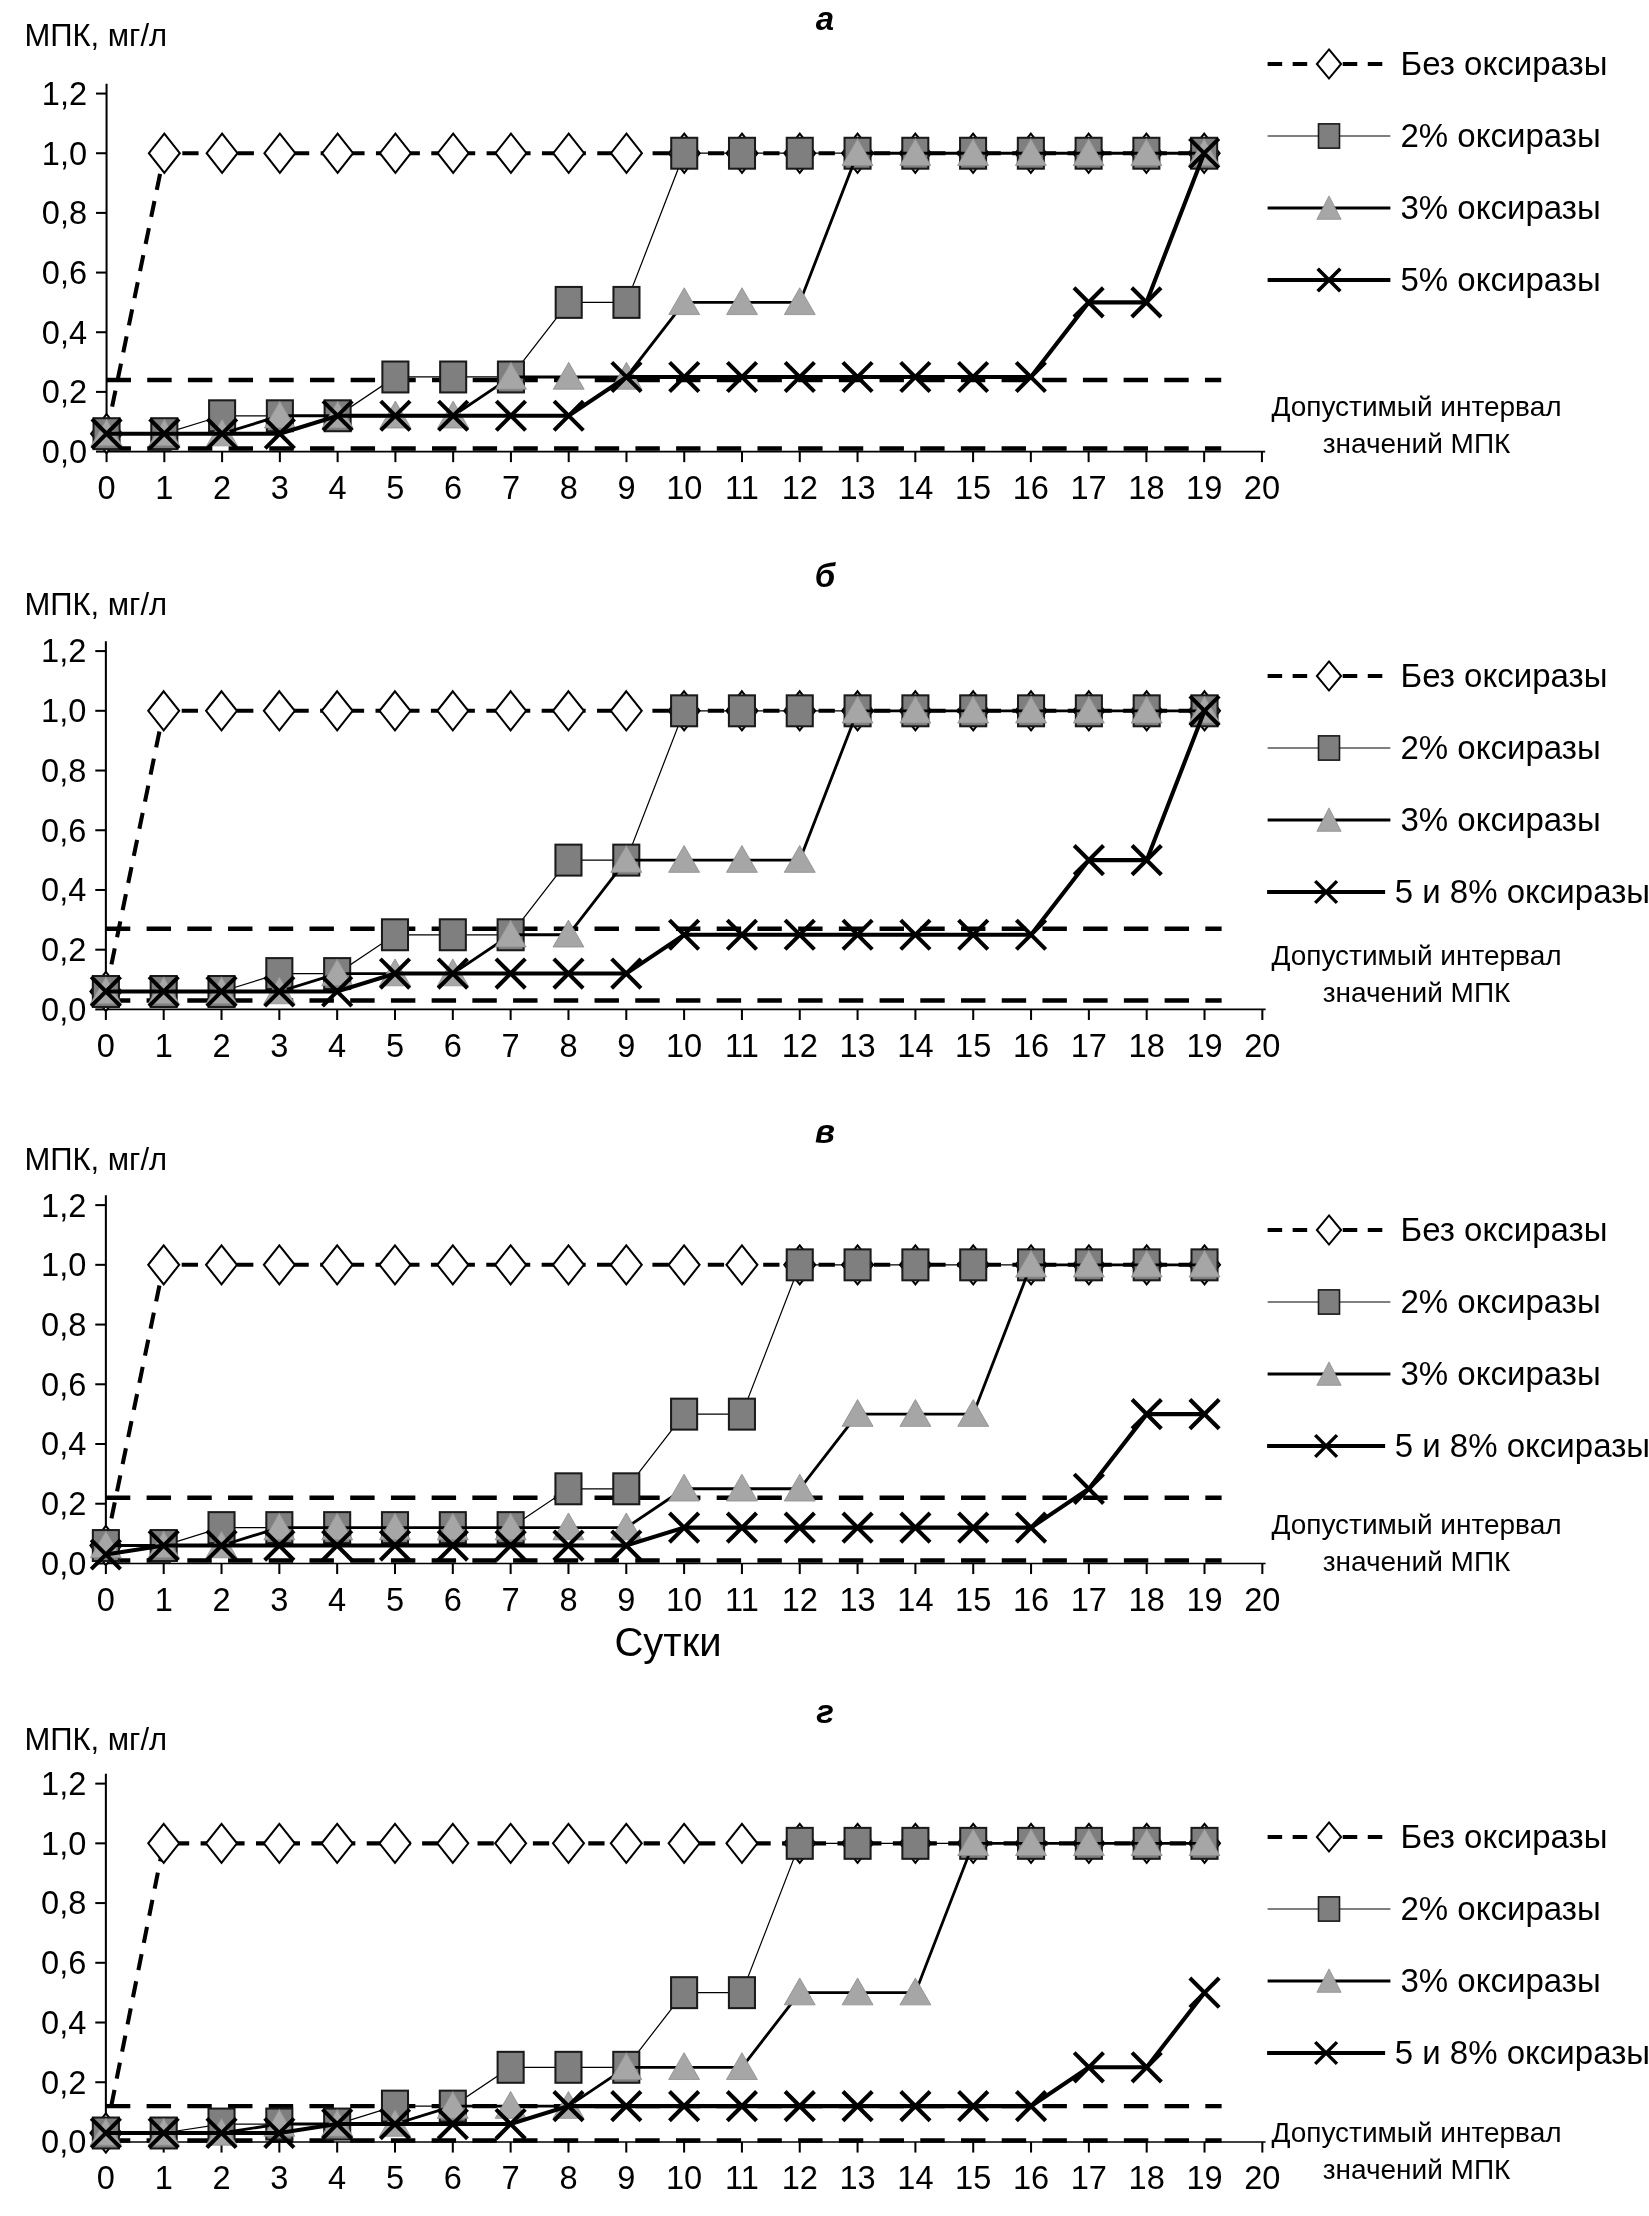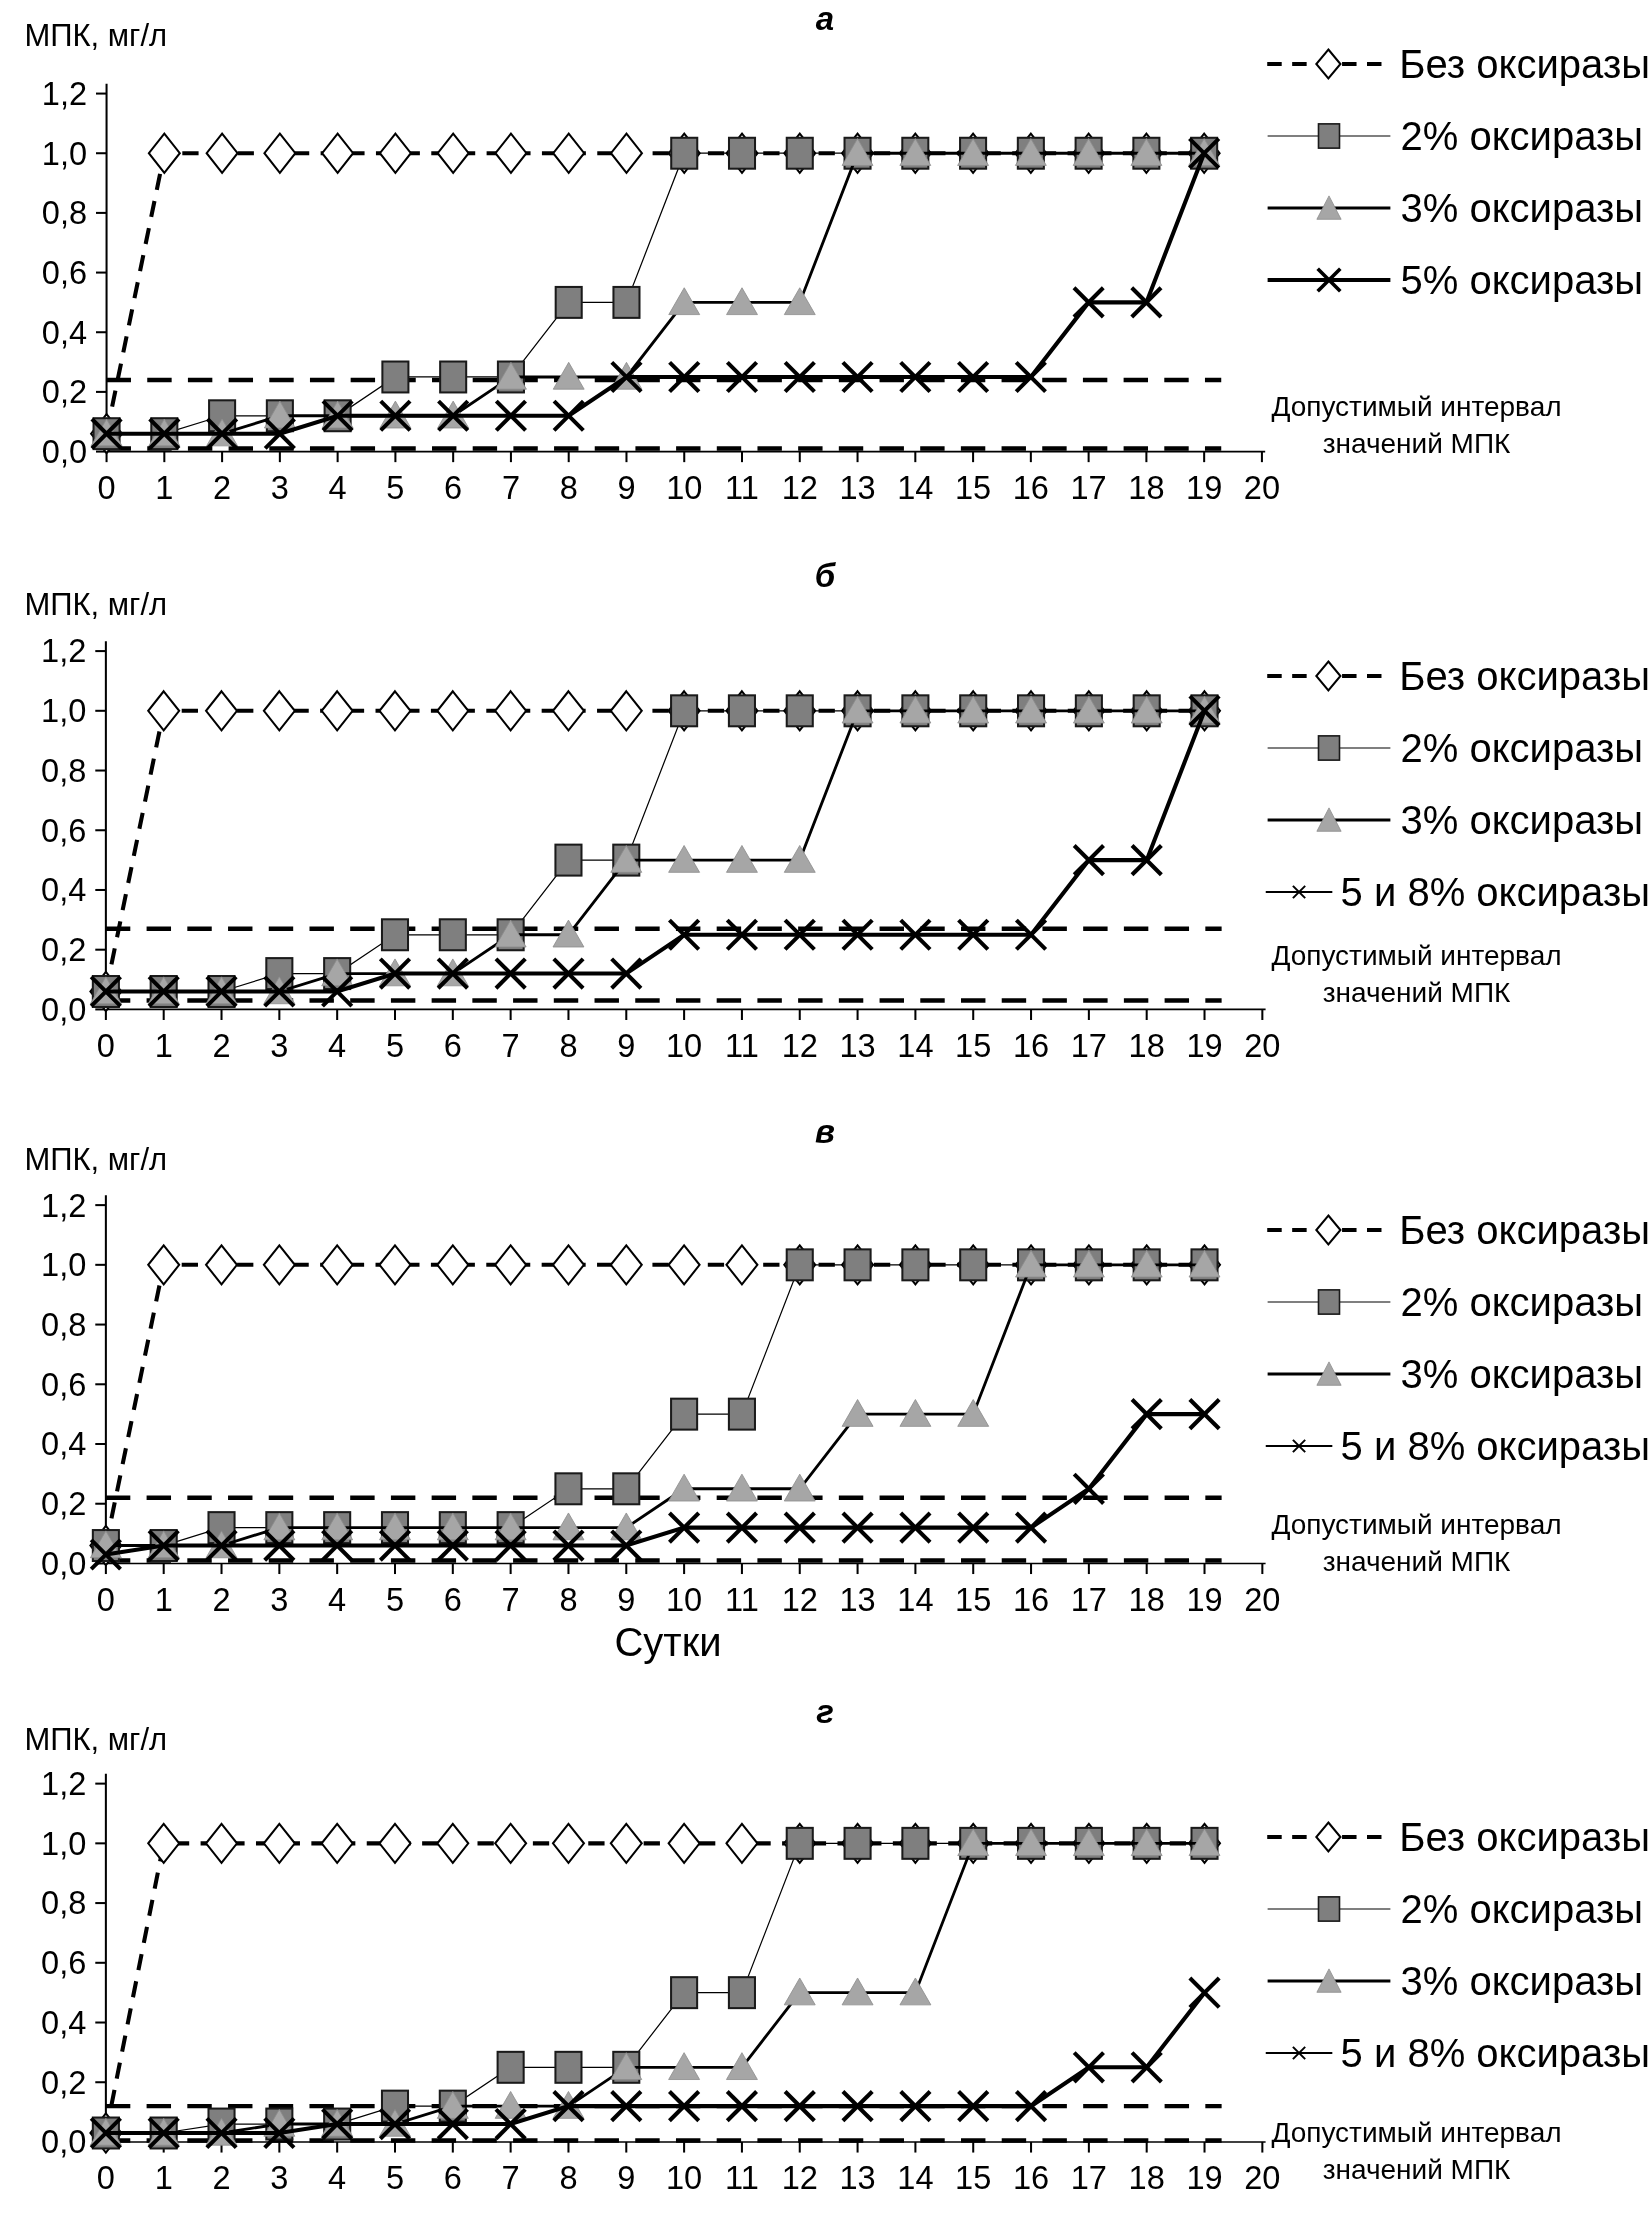--- a/index.html
+++ b/index.html
@@ -6,21 +6,21 @@
   .page{position:relative;width:1650px;height:2216px;background:#fff;
         font-family:"Liberation Sans",sans-serif;color:#000;overflow:hidden;}
   .panel{position:absolute;left:0;width:1650px;}
   .panel-title{position:absolute;left:0;right:0;text-align:center;
                font-size:33px;font-weight:bold;font-style:italic;}
   .y-label{position:absolute;left:24.4px;font-size:31px;}
   .x-label{position:absolute;font-size:40px;text-align:center;width:326px;}
   .plot{position:absolute;left:0;top:0;}
   .legend{position:absolute;left:1264px;width:386px;}
   .legend-entry{display:flex;align-items:center;height:72px;}
-  .legend-entry span{font-size:40px;margin-left:6.5px;white-space:nowrap;}
+  .legend-entry span{font-size:33px;margin-left:6.5px;white-space:nowrap;}
   .annotation{position:absolute;left:1221px;width:391px;font-size:28px;line-height:37px;text-align:center;}
 </style>
 </head>
 <body>
 
 <div class="page">
 
   <div class="panel" id="panel-0" style="top:0;height:537px;">
     <svg class="plot" id="plot-0" width="1650" height="537" viewBox="0 0 2026 660">
         <line x1="130" y1="103" x2="130" y2="555" stroke="#000000" stroke-width="2.5"></line>

